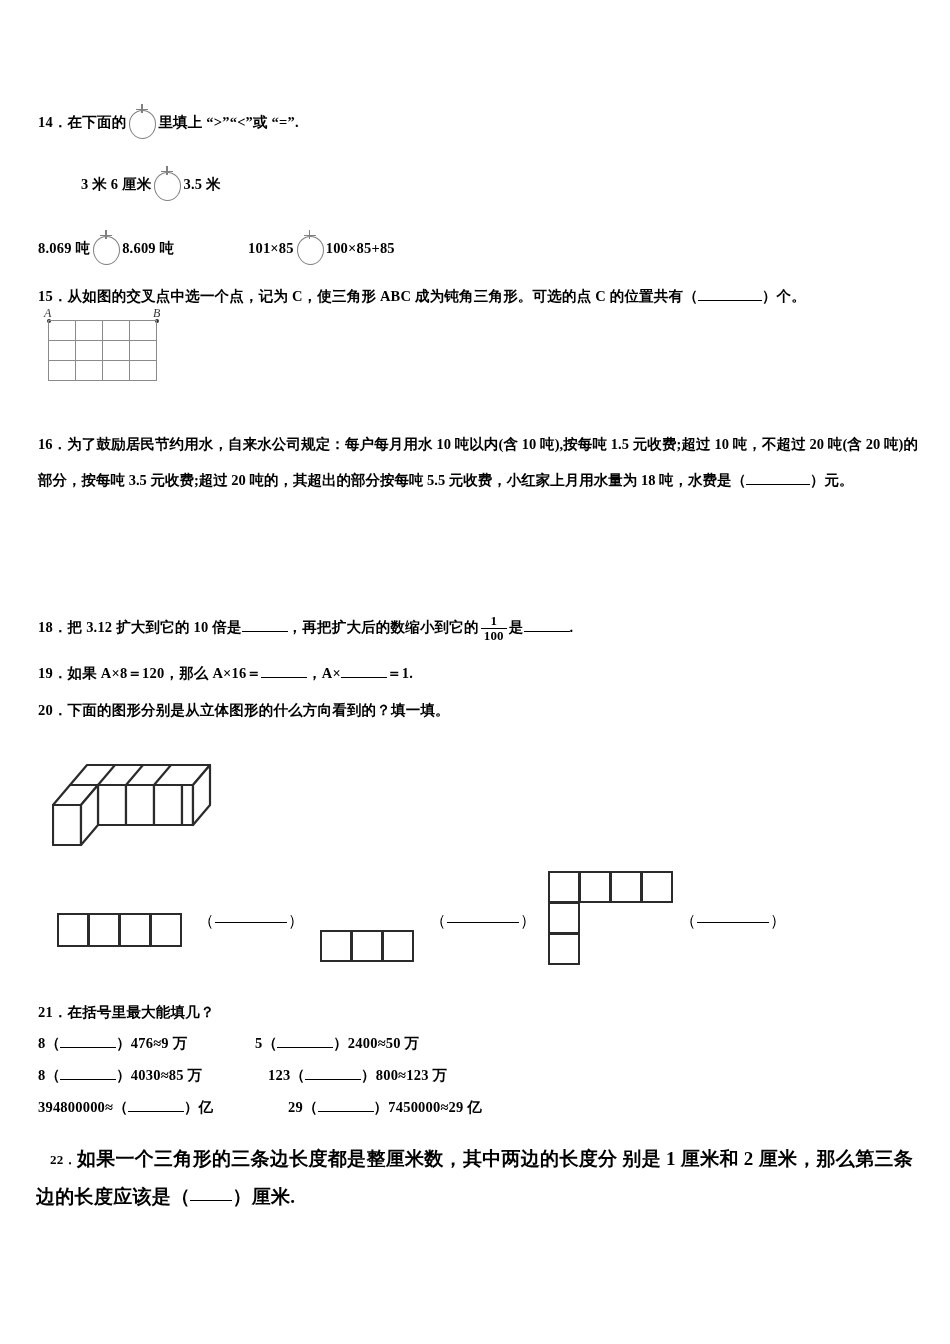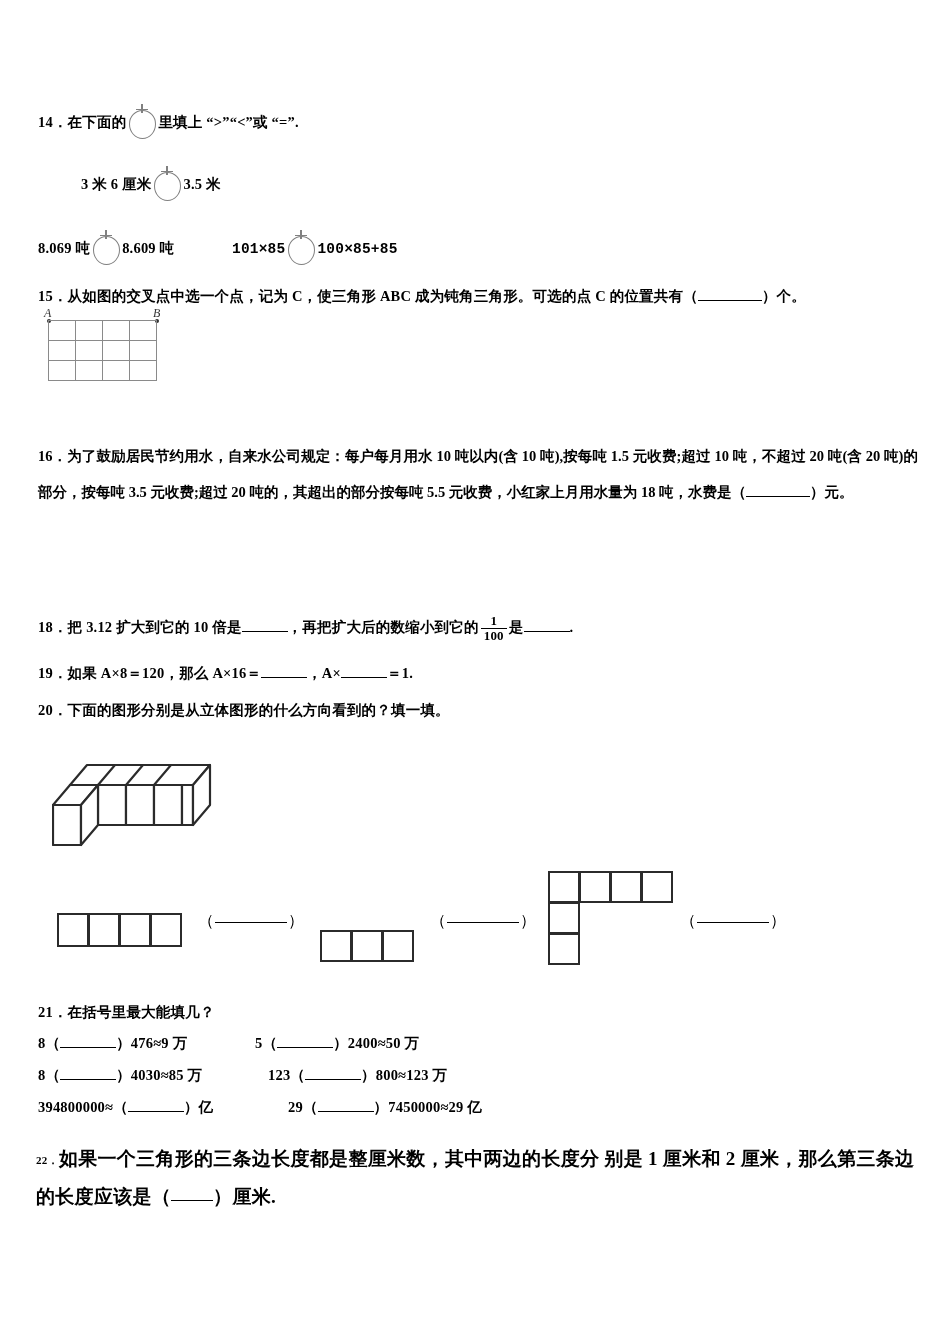--- a/index.html
+++ b/index.html
@@ -145,21 +145,21 @@
   }
 
   
   .q22 {
     position: absolute;
     font-weight: bold;
     font-size: 19px;
     line-height: 2.0;
     letter-spacing: 0.3px;
   }
-  .q22 .qn { font-size: 11px; vertical-align: 1px; }
+  .q22 .qn { font-size: 13px; vertical-align: 1px; margin-left: 14px; }
   .q22 .blank2 {
     display: inline-block;
     border-bottom: 1.6px solid #000;
     width: 42px;
     vertical-align: 2px;
   }
 </style>
 </head>
 <body>
 
@@ -169,21 +169,21 @@
     <span>14．</span><span>在下面的</span><span class="apple"><span class="stem"></span><span class="leaf"></span><span class="body"></span></span><span>里填上 “&gt;”“&lt;”或 “=”.</span>
   </div>
 
   <div class="q" style="left:38px; top:166px;margin-left:43px;">
     <span>3 米 6 厘米</span><span class="apple"><span class="stem"></span><span class="leaf"></span><span class="body"></span></span><span>3.5 米</span>
   </div>
 
   <div class="q" style="left:38px; top:230px;">
     <span>8.069 吨</span><span class="apple"><span class="stem"></span><span class="leaf"></span><span class="body"></span></span><span>8.609 吨</span>
   </div>
-  <div class="q" style="left:232px; top:230px;font-family:Liberation Mono, monospace;">
+  <div class="q" style="left:248px; top:230px;">
     <span>101×85</span><span class="apple"><span class="stem"></span><span class="leaf"></span><span class="body"></span></span><span>100×85+85</span>
   </div>
 
   <div class="q" style="left:38px; top:286px;">
     <span>15．</span><span>从如图的交叉点中选一个点，记为 C，使三角形 ABC 成为钝角三角形。可选的点 C 的位置共有（</span><span class="blank b-lg"></span><span>）个。</span>
   </div>
 
   <div class="gridfig" style="left:48px; top:320px; width:120px; height:68px;">
     <div class="lbl" style="left:-4px; top:-14px;">A</div>
     <div class="lbl" style="left:105px; top:-14px;">B</div>
@@ -196,21 +196,21 @@
     <div class="cell" style="left:0px;  top:20px; width:28px; height:21px;"></div>
     <div class="cell" style="left:27px; top:20px; width:28px; height:21px;"></div>
     <div class="cell" style="left:54px; top:20px; width:28px; height:21px;"></div>
     <div class="cell" style="left:81px; top:20px; width:28px; height:21px;"></div>
     <div class="cell" style="left:0px;  top:40px; width:28px; height:21px;"></div>
     <div class="cell" style="left:27px; top:40px; width:28px; height:21px;"></div>
     <div class="cell" style="left:54px; top:40px; width:28px; height:21px;"></div>
     <div class="cell" style="left:81px; top:40px; width:28px; height:21px;"></div>
   </div>
 
-  <div class="qblock" style="left:38px; top:439px; width:880px;">
+  <div class="qblock" style="left:38px; top:427px; width:880px;">
     <span>16．</span><span>为了鼓励居民节约用水，自来水公司规定：每户每月用水 10 吨以内(含 10 吨),按每吨 1.5 元收费;超过 10 吨，不超过 20 吨(含 20 吨)的部分，按每吨 3.5 元收费;超过 20 吨的，其超出的部分按每吨 5.5 元收费，小红家上月用水量为 18 吨，水费是（</span><span class="blank b-lg"></span><span>）元。</span>
   </div>
 
 
   <div class="q" style="left:38px; top:614px;">
     <span>18．</span><span>把 3.12 扩大到它的 10 倍是</span><span class="blank b-sm"></span><span>，再把扩大后的数缩小到它的</span><span class="frac"><span class="nu">1</span><span class="de">100</span></span><span>是</span><span class="blank b-sm"></span><span>.</span>
   </div>
 
   <div class="q" style="left:38px; top:663px;">
     <span>19．</span><span>如果 A×8＝120，那么 A×16＝</span><span class="blank b-sm"></span><span>，A×</span><span class="blank b-sm"></span><span>＝1.</span>

